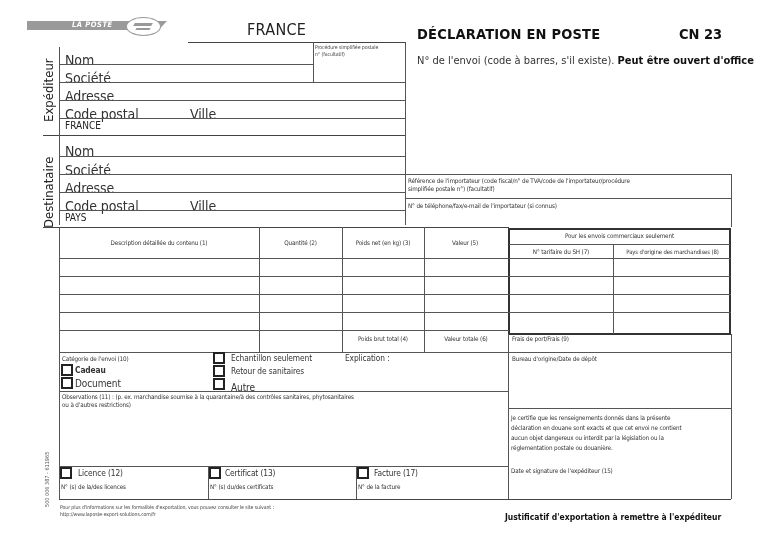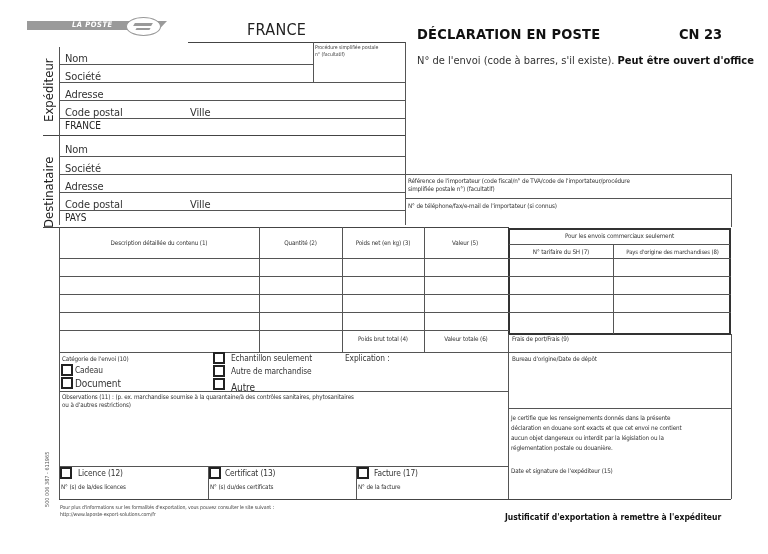--- a/index.html
+++ b/index.html
@@ -1,21 +1,21 @@
 <!DOCTYPE html>
 <html><head>
 <meta charset="utf-8">
 <style>
   * { box-sizing: border-box; margin: 0; padding: 0; }
   html, body { width: 768px; height: 554px; background: #fff; overflow: hidden; }
   body { position: relative; font-family: "DejaVu Sans Condensed", "Liberation Sans Narrow", "Liberation Sans", sans-serif; color: #222; }
   .abs { position: absolute; }
   .hl { position: absolute; height: 0; border-top: 1px solid #555; }
   .vl { position: absolute; width: 0; border-left: 1px solid #555; }
-  .lbl { position: absolute; font-size: 11px; color: #333; white-space: nowrap; letter-spacing: -0.1px; }
+  .lbl { position: absolute; font-size: 14px; color: #333; white-space: nowrap; letter-spacing: -0.1px; }
   .sm { position: absolute; font-size: 6.3px; color: #333; white-space: nowrap; letter-spacing: -0.15px; line-height: 8px; }
   .xs { position: absolute; font-size: 5.2px; color: #444; line-height: 6.5px; white-space: nowrap; letter-spacing: -0.1px; }
   .cb { position: absolute; width: 12px; height: 12px; border: 2px solid #222; background: #fff; }
   .vert { position: absolute; transform-origin: left top; transform: rotate(-90deg); white-space: nowrap; }
   .center { text-align: center; }
 </style>
 </head>
 <body>
 
 <div class="abs" style="left:27px;top:17px;width:148px;height:20px;">
@@ -113,27 +113,27 @@
 
 <div class="sm center" style="left:342px;top:335px;width:82px;">Poids brut total (4)</div>
 <div class="sm center" style="left:424px;top:335px;width:84px;">Valeur totale (6)</div>
 <div class="sm" style="left:512px;top:335px;">Frais de port/Frais (9)</div>
 <div class="vl" style="left:508px;top:334px;height:165px;"></div>
 <div class="vl" style="left:731px;top:334px;height:165px;"></div>
 <div class="hl" style="left:59px;top:352px;width:672px;"></div>
 
 <div class="sm" style="left:62px;top:355px;">Catégorie de l'envoi (10)</div>
 <div class="cb" style="left:61px;top:364px;"></div>
-<div class="lbl" style="left:75px;top:365px;font-size:8.3px;">Cadeau</div>
+<div class="lbl" style="left:75px;top:365px;font-size:8.3px;font-weight:bold;">Cadeau</div>
 <div class="cb" style="left:61px;top:377px;"></div>
 <div class="lbl" style="left:75px;top:378px;font-size:10px;">Document</div>
 <div class="cb" style="left:213px;top:352px;"></div>
 <div class="lbl" style="left:231px;top:353px;font-size:8.3px;">Echantillon seulement</div>
 <div class="cb" style="left:213px;top:365px;"></div>
-<div class="lbl" style="left:231px;top:366px;font-size:8.3px;">Autre de marchandise</div>
+<div class="lbl" style="left:231px;top:366px;font-size:8.3px;">Retour de sanitaires</div>
 <div class="cb" style="left:213px;top:378px;"></div>
 <div class="lbl" style="left:231px;top:382px;font-size:10px;">Autre</div>
 <div class="lbl" style="left:345px;top:353px;font-size:8.3px;">Explication :</div>
 <div class="hl" style="left:59px;top:391px;width:450px;"></div>
 
 <div class="sm" style="left:62px;top:393px;">
   <div>Observations (11) : (p. ex. marchandise soumise à la quarantaine/à des contrôles sanitaires, phytosanitaires</div>
   <div>ou à d'autres restrictions)</div>
 </div>
 <div class="abs" style="left:60px;top:410px;width:448px;height:56px;"></div>

